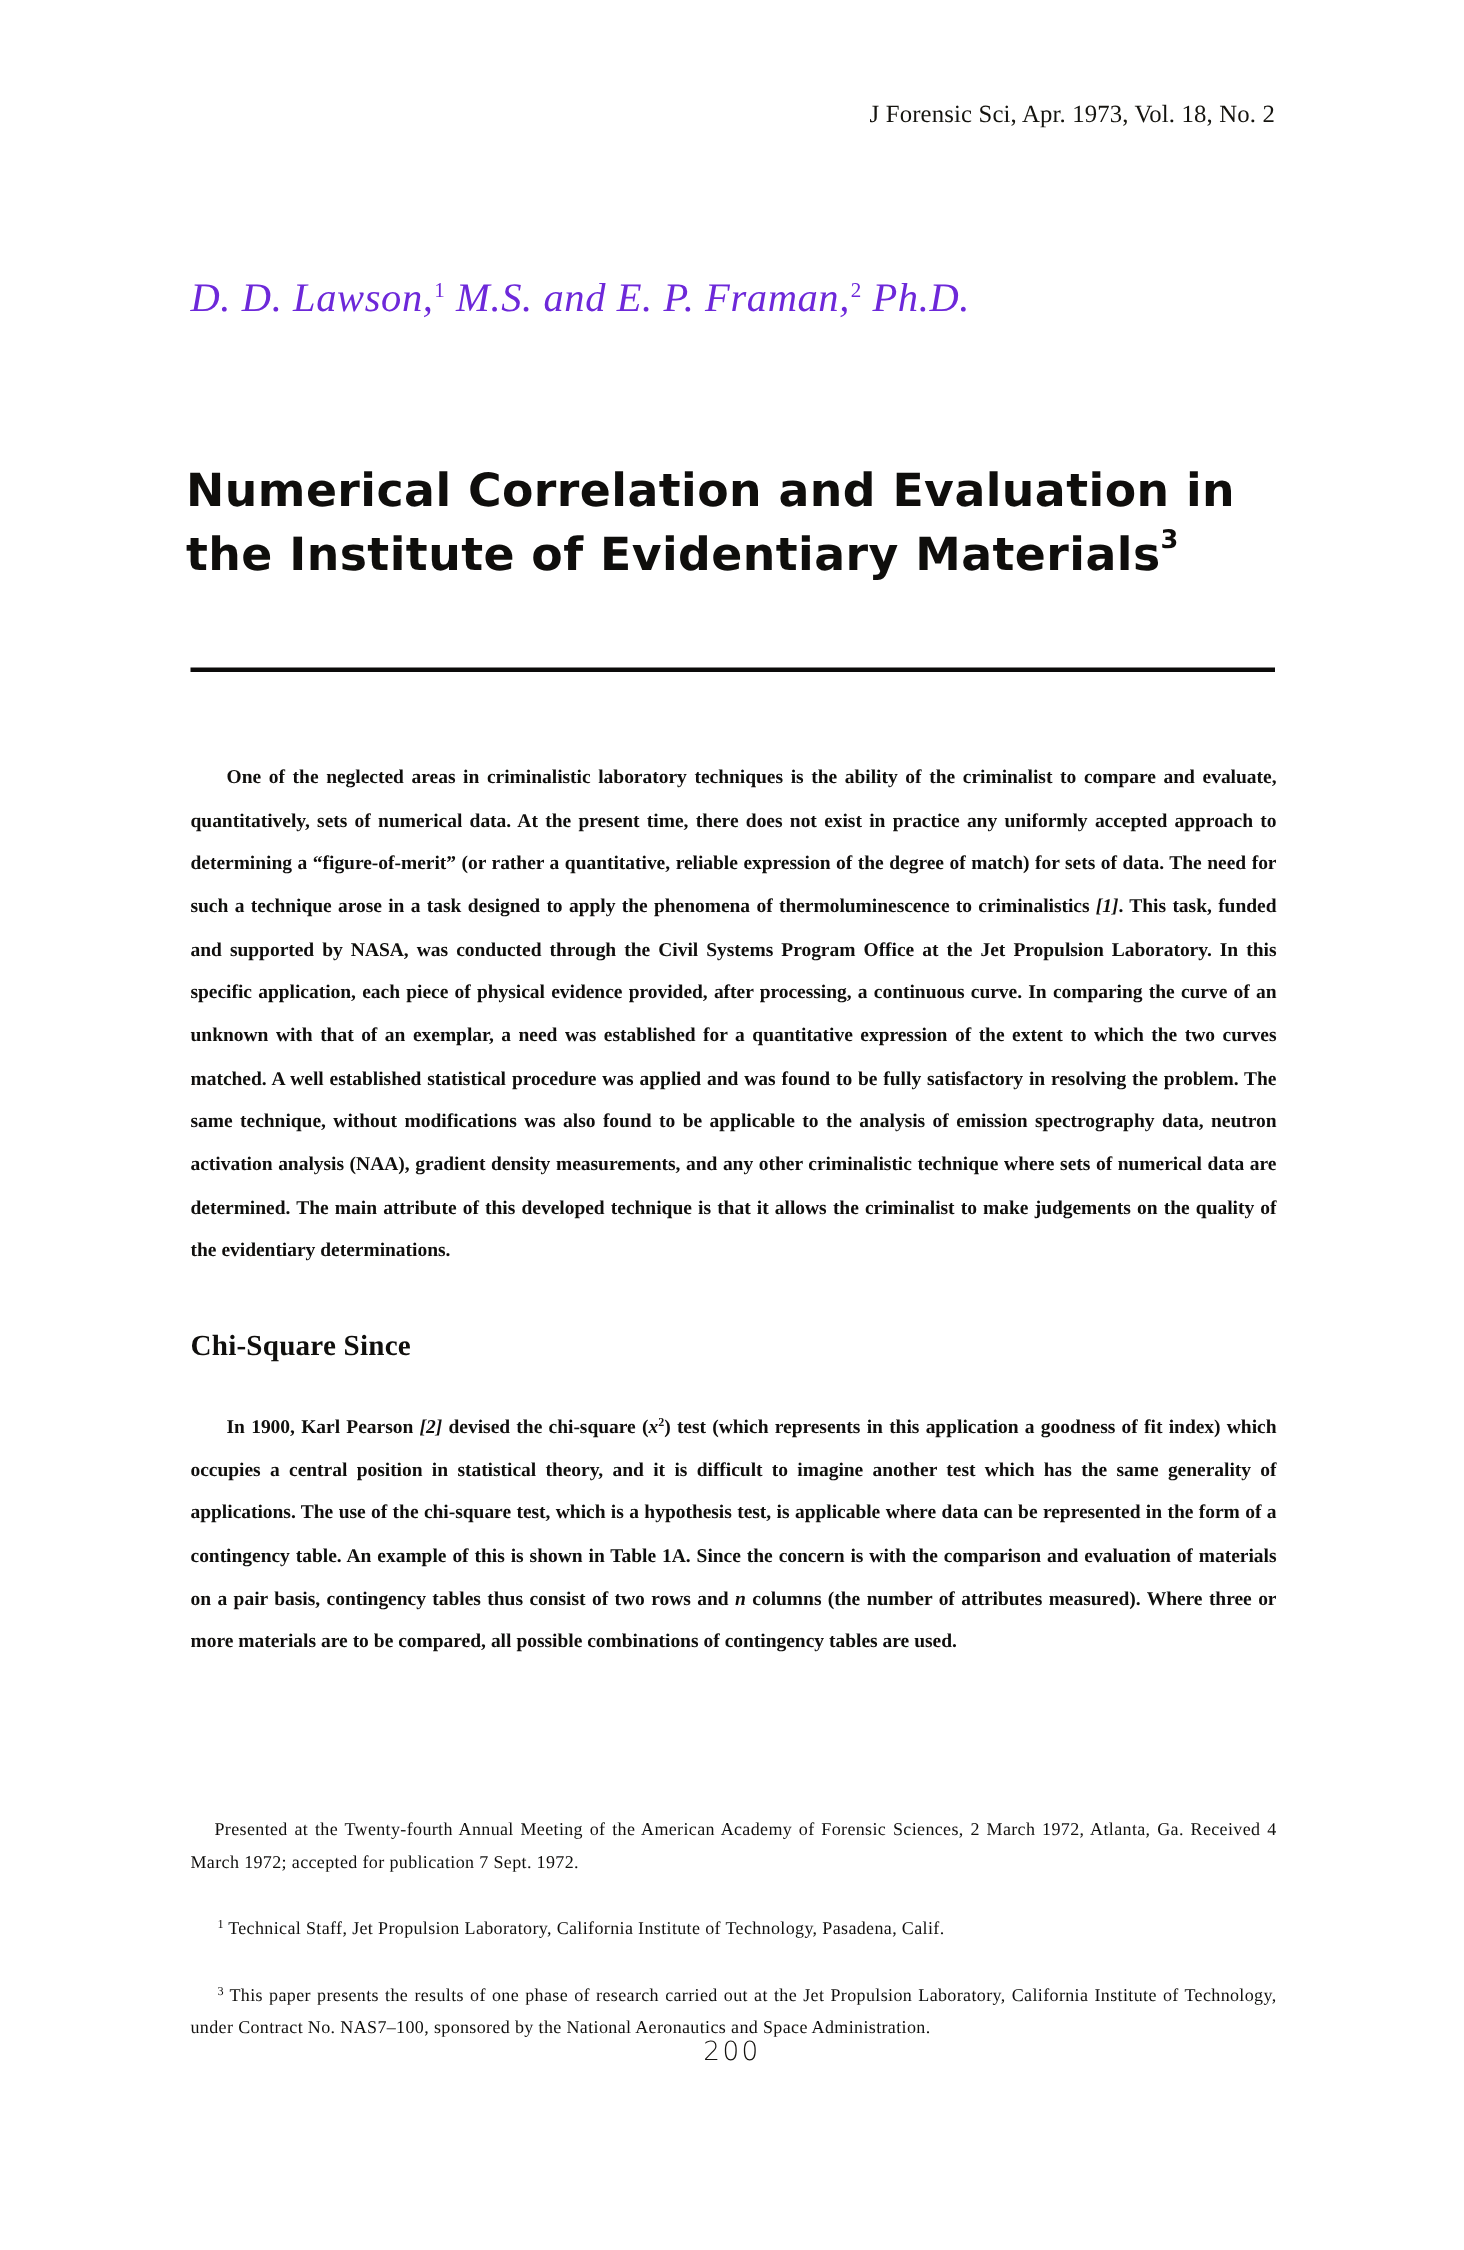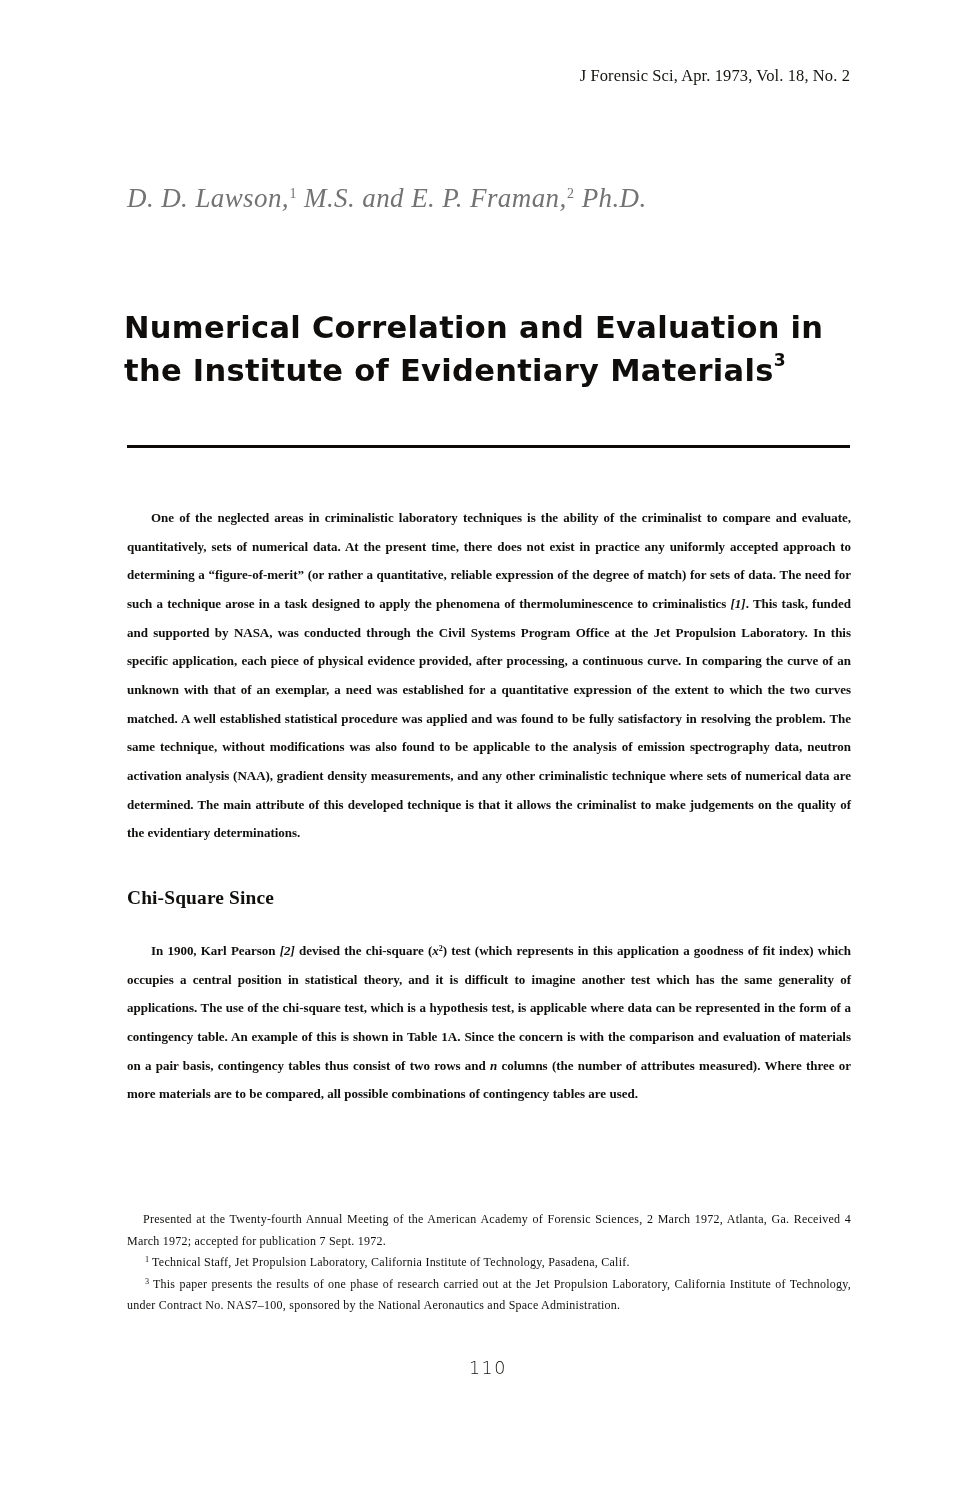--- a/index.html
+++ b/index.html
@@ -35,21 +35,21 @@
   }
 
   
   .authors {
     position: absolute;
     top: 183px;
     left: 127px;
     font-style: italic;
     font-size: 27px;
     letter-spacing: 0.4px;
-    color: #737373;
+    color: #6d28d9;
     white-space: nowrap;
   }
   .authors sup {
     font-size: 0.52em;
     font-style: normal;
     vertical-align: 0.66em;
     line-height: 0;
     margin-left: 0.5px;
   }
 
@@ -126,21 +126,21 @@
     width: 724px;
     font-size: 12px;
     line-height: 21.6px;
     text-align: justify;
     letter-spacing: 0.24px;
   }
   .footnotes p {
     margin: 0;
     text-indent: 16px;
   }
-  .footnotes p.fn-hang { text-indent: 18px; }
+  .footnotes p.fn-hang { text-indent: 18px; margin-top: 23px; }
   .footnotes sup {
     font-size: 0.68em;
     vertical-align: 0.48em;
     line-height: 0;
     letter-spacing: 0;
   }
 
   
   .folio {
     position: absolute;
@@ -186,15 +186,15 @@
     <p class="para"><span>In 1900, Karl Pearson </span><i>[2]</i><span> devised the chi-square (</span><span class="math">x</span><sup>2</sup><span>) test (which represents in this application a goodness of fit index) which occupies a central position in statistical theory, and it is difficult to imagine another test which has the same generality of applications. The use of the chi-square test, which is a hypothesis test, is applicable where data can be represented in the form of a contingency table. An example of this is shown in Table 1A. Since the concern is with the comparison and evaluation of materials on a pair basis, contingency tables thus consist of two rows and </span><i>n</i><span> columns (the number of attributes measured). Where three or more materials are to be compared, all possible combinations of contingency tables are used.</span></p>
 
   </div>
 
   <div class="footnotes">
     <p>Presented at the Twenty-fourth Annual Meeting of the American Academy of Forensic Sciences, 2 March 1972, Atlanta, Ga. Received 4 March 1972; accepted for publication 7 Sept. 1972.</p>
     <p class="fn-hang"><sup>1</sup><span> Technical Staff, Jet Propulsion Laboratory, California Institute of Technology, Pasadena, Calif.</span></p>
     <p class="fn-hang"><sup>3</sup><span> This paper presents the results of one phase of research carried out at the Jet Propulsion Laboratory, California Institute of Technology, under Contract No. NAS7–100, sponsored by the National Aeronautics and Space Administration.</span></p>
   </div>
 
-  <div class="folio">110</div>
+  <div class="folio">200</div>
 
 </div>
 
 </body></html>

